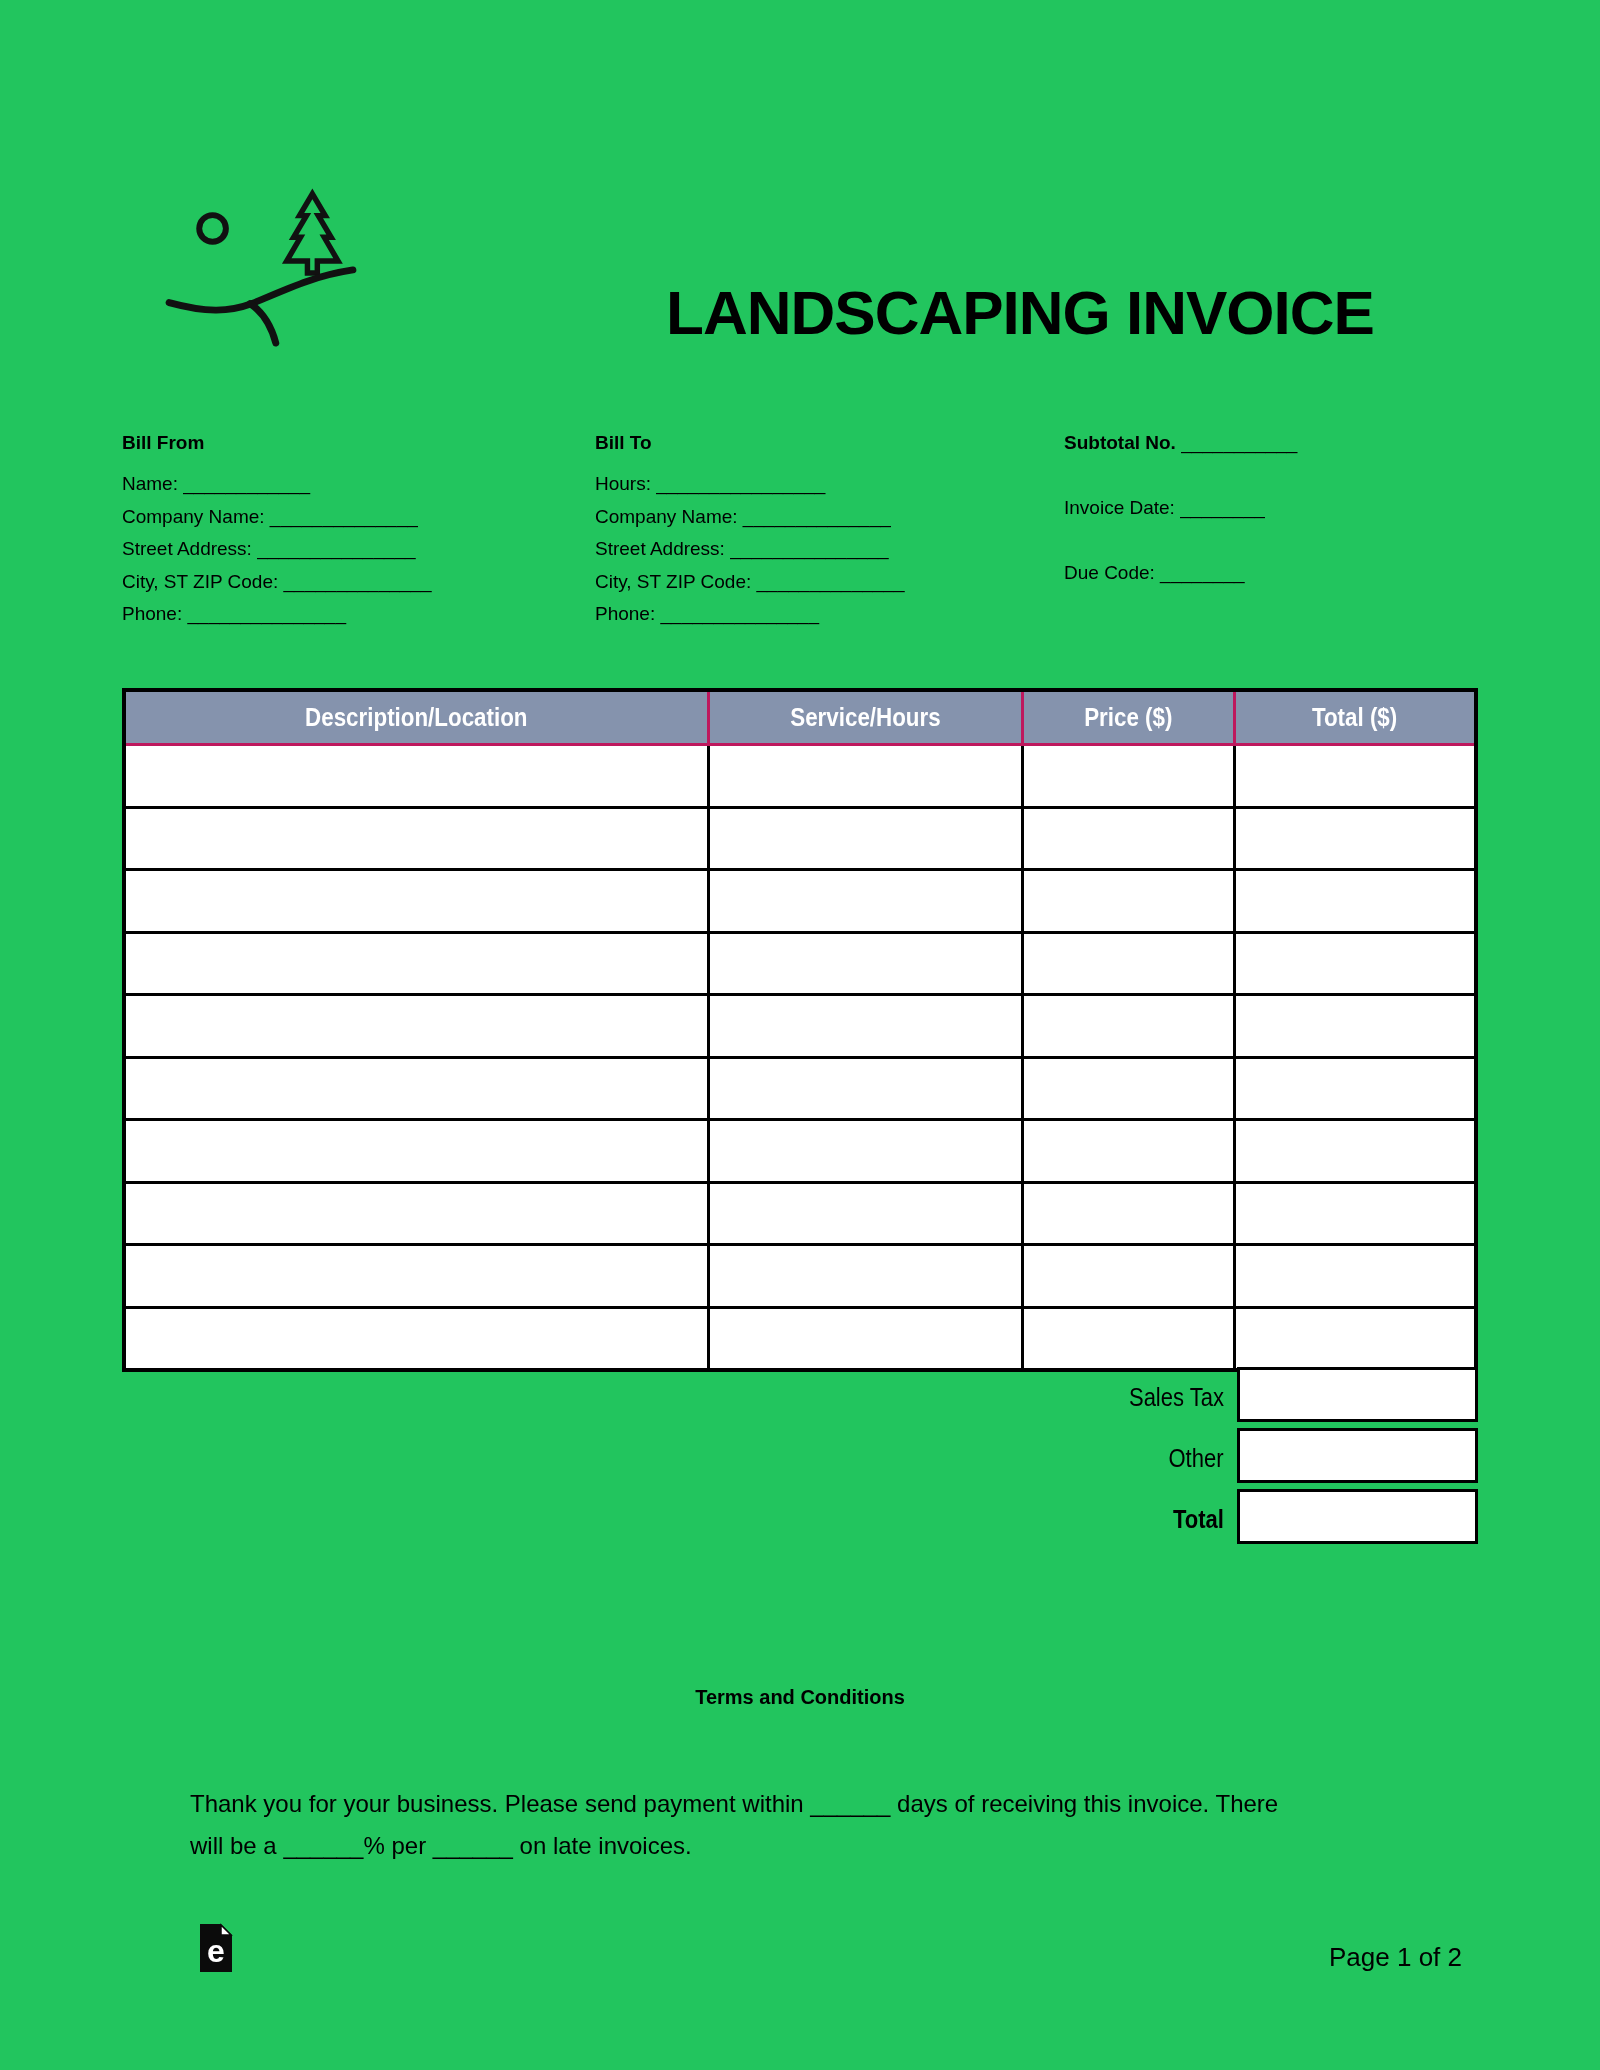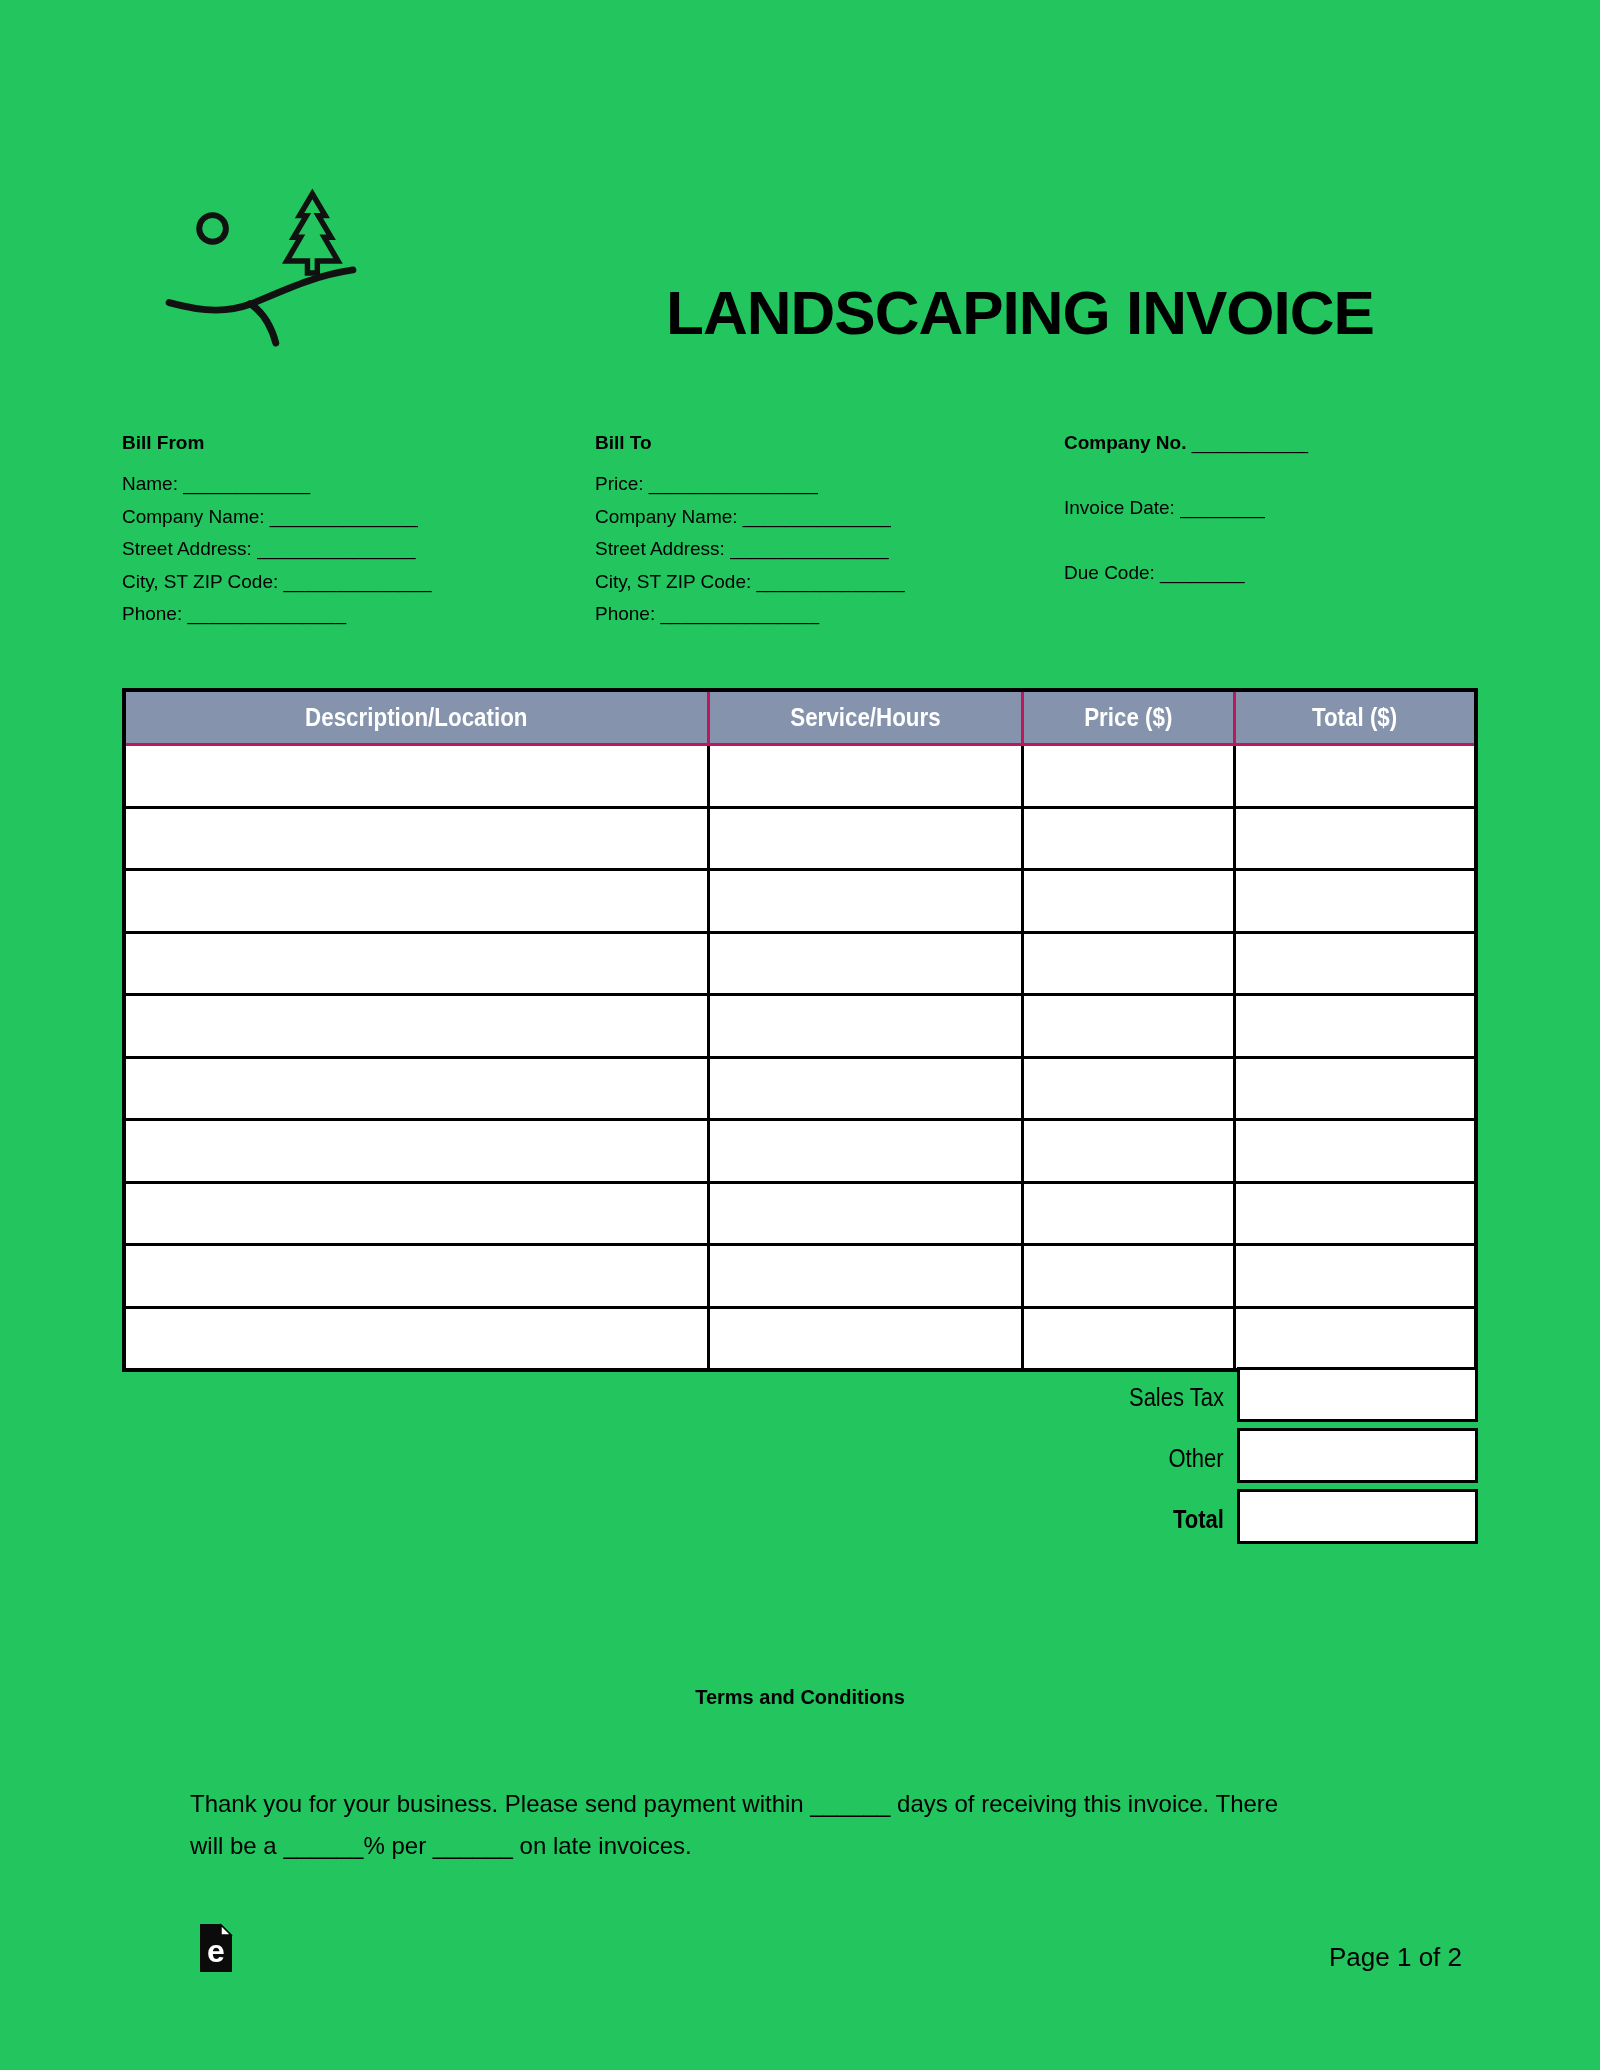--- a/index.html
+++ b/index.html
@@ -94,30 +94,30 @@
         <div class="field-line">Company Name: ______________</div>
         <div class="field-line">Street Address: _______________</div>
         <div class="field-line">City, ST ZIP Code: ______________</div>
         <div class="field-line">Phone: _______________</div>
       </div>
   </div>
 
   <div class="info-col bill-to">
     <div class="info-heading">Bill To</div>
     <div>
-        <div class="field-line">Price: ________________</div>
+        <div class="field-line">Hours: ________________</div>
         <div class="field-line">Company Name: ______________</div>
         <div class="field-line">Street Address: _______________</div>
         <div class="field-line">City, ST ZIP Code: ______________</div>
         <div class="field-line">Phone: _______________</div>
       </div>
   </div>
 
   <div class="info-col invoice-meta">
-      <div class="meta-line"><span class="meta-label bold">Company No.</span><span class="meta-blank"> ___________</span></div>
+      <div class="meta-line"><span class="meta-label bold">Subtotal No.</span><span class="meta-blank"> ___________</span></div>
       <div class="meta-line"><span class="meta-label">Invoice Date:</span><span class="meta-blank"> ________</span></div>
       <div class="meta-line"><span class="meta-label">Due Code:</span><span class="meta-blank"> ________</span></div>
     </div>
 
   <div class="items-table-wrap">
     <table class="items">
       <thead>
           <tr id="items-head-row">
             <th style="width: 43.4%;"><span class="cond">Description/Location</span></th>
             <th style="width: 23.2%;"><span class="cond">Service/Hours</span></th>

